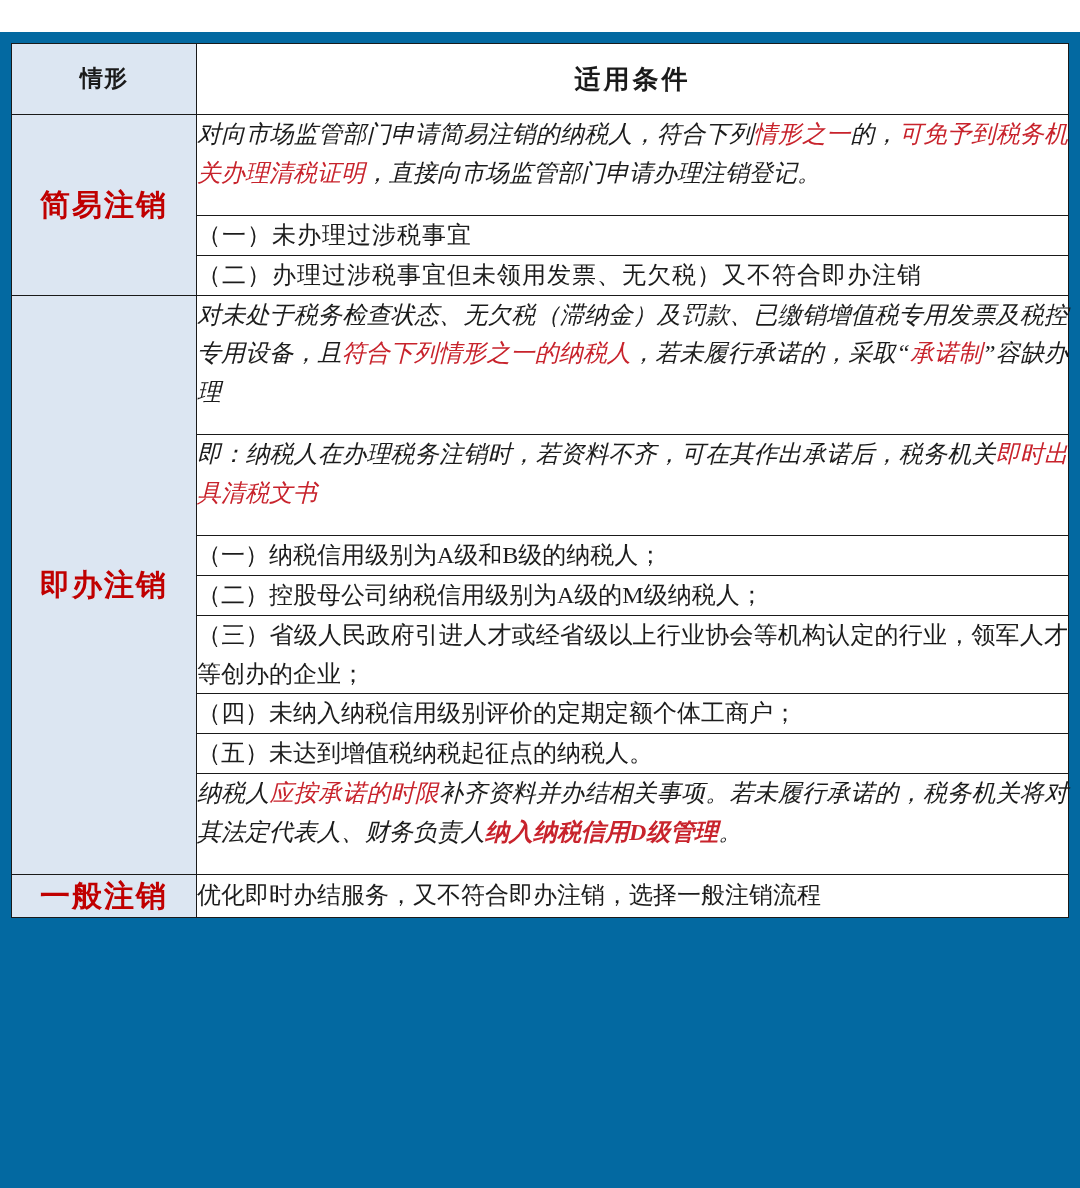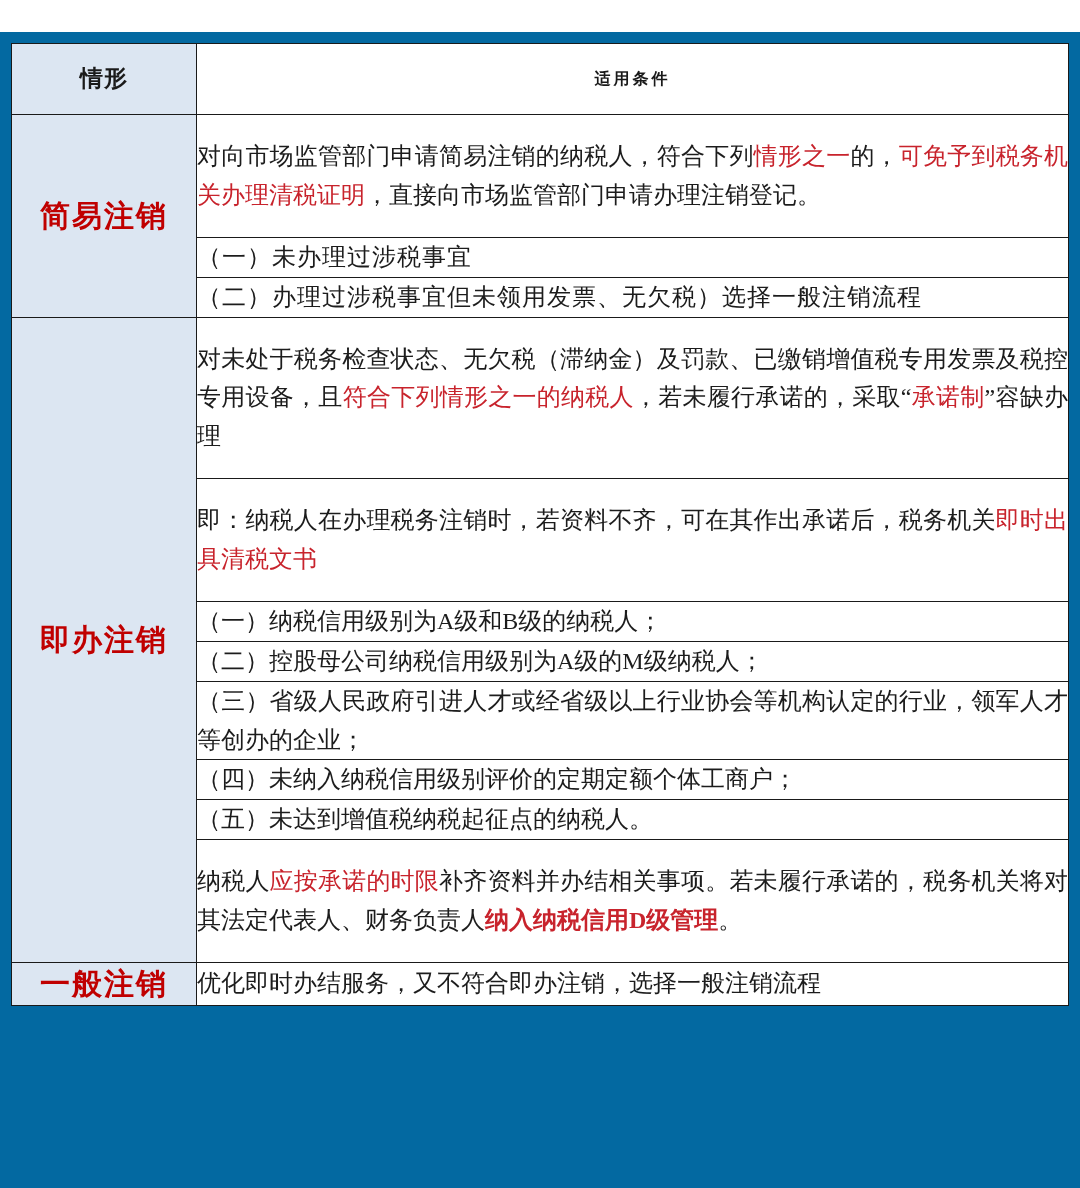--- a/index.html
+++ b/index.html
@@ -62,36 +62,36 @@
   .case-cell.hdr {
     color: #1a1a1a;
     font-size: 23px;
     letter-spacing: 1px;
     height: 70px;
   }
 
   .hdr-cond {
     text-align: center;
     font-weight: bold;
-    font-size: 16px;
+    font-size: 26px;
     color: #1a1a1a;
     letter-spacing: 3px;
     height: 70px;
   }
 
   .cond-cell {
     padding: 16px 14px 16px 16px;
     font-size: 24px;
     line-height: 1.62;
     color: #1c1c1c;
     text-align: justify;
     text-justify: inter-ideograph;
   }
 
-  .cond-cell.tall { padding-top: 22px; padding-bottom: 22px; }
+  .cond-cell.tall { padding-bottom: 22px; font-style: italic; }
 
   .cond-cell.bold-row {
     font-weight: normal;
     letter-spacing: 1px;
   }
 
   .red { color: #c8232c; }
   .red-b { color: #c8232c; font-weight: bold; }
 </style>
 </head>
@@ -110,21 +110,21 @@
           <td class="hdr-cond">适用条件</td>
         </tr>
       <tr>
             <td class="case-cell" rowspan="3">简易注销</td>
             <td class="cond-cell tall"><span>对向市场监管部门申请简易注销的纳税人，符合下列</span><span class="red">情形之一</span><span>的，</span><span class="red">可免予到税务机关办理清税证明</span><span>，直接向市场监管部门申请办理注销登记。</span></td>
           </tr>
           <tr>
             <td class="cond-cell bold-row"><span>（一）未办理过涉税事宜</span></td>
           </tr>
           <tr>
-            <td class="cond-cell bold-row"><span>（二）办理过涉税事宜但未领用发票、无欠税）选择一般注销流程</span></td>
+            <td class="cond-cell bold-row"><span>（二）办理过涉税事宜但未领用发票、无欠税）又不符合即办注销</span></td>
           </tr>
           <tr>
             <td class="case-cell" rowspan="8">即办注销</td>
             <td class="cond-cell tall"><span>对未处于税务检查状态、无欠税（滞纳金）及罚款、已缴销增值税专用发票及税控专用设备，且</span><span class="red">符合下列情形之一的纳税人</span><span>，若未履行承诺的，采取“</span><span class="red">承诺制</span><span>”容缺办理</span></td>
           </tr>
           <tr>
             <td class="cond-cell tall"><span>即：纳税人在办理税务注销时，若资料不齐，可在其作出承诺后，税务机关</span><span class="red">即时出具清税文书</span></td>
           </tr>
           <tr>
             <td class="cond-cell"><span>（一）纳税信用级别为A级和B级的纳税人；</span></td>

